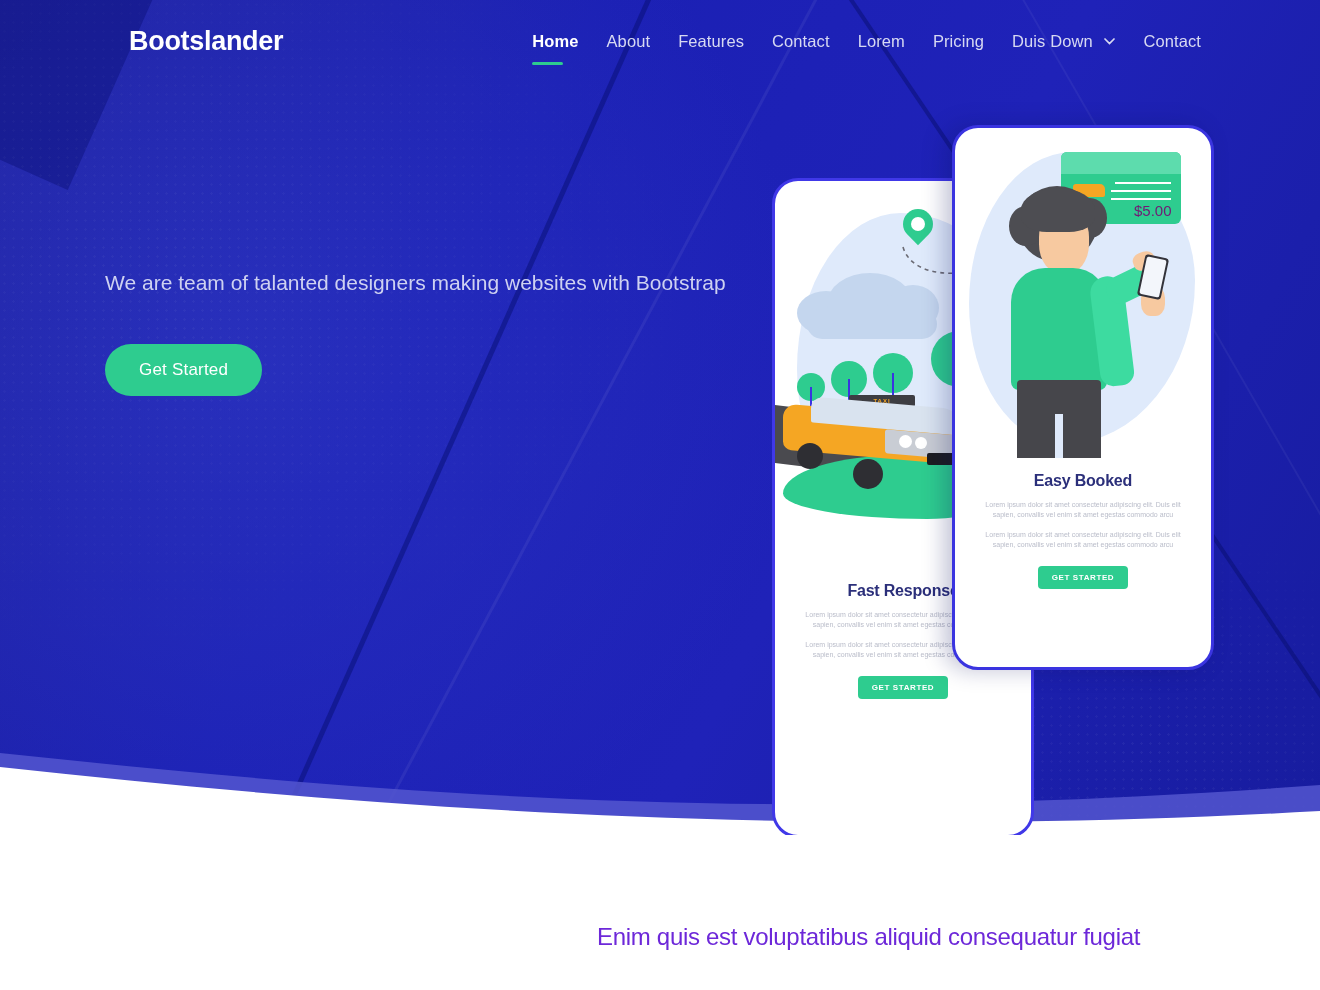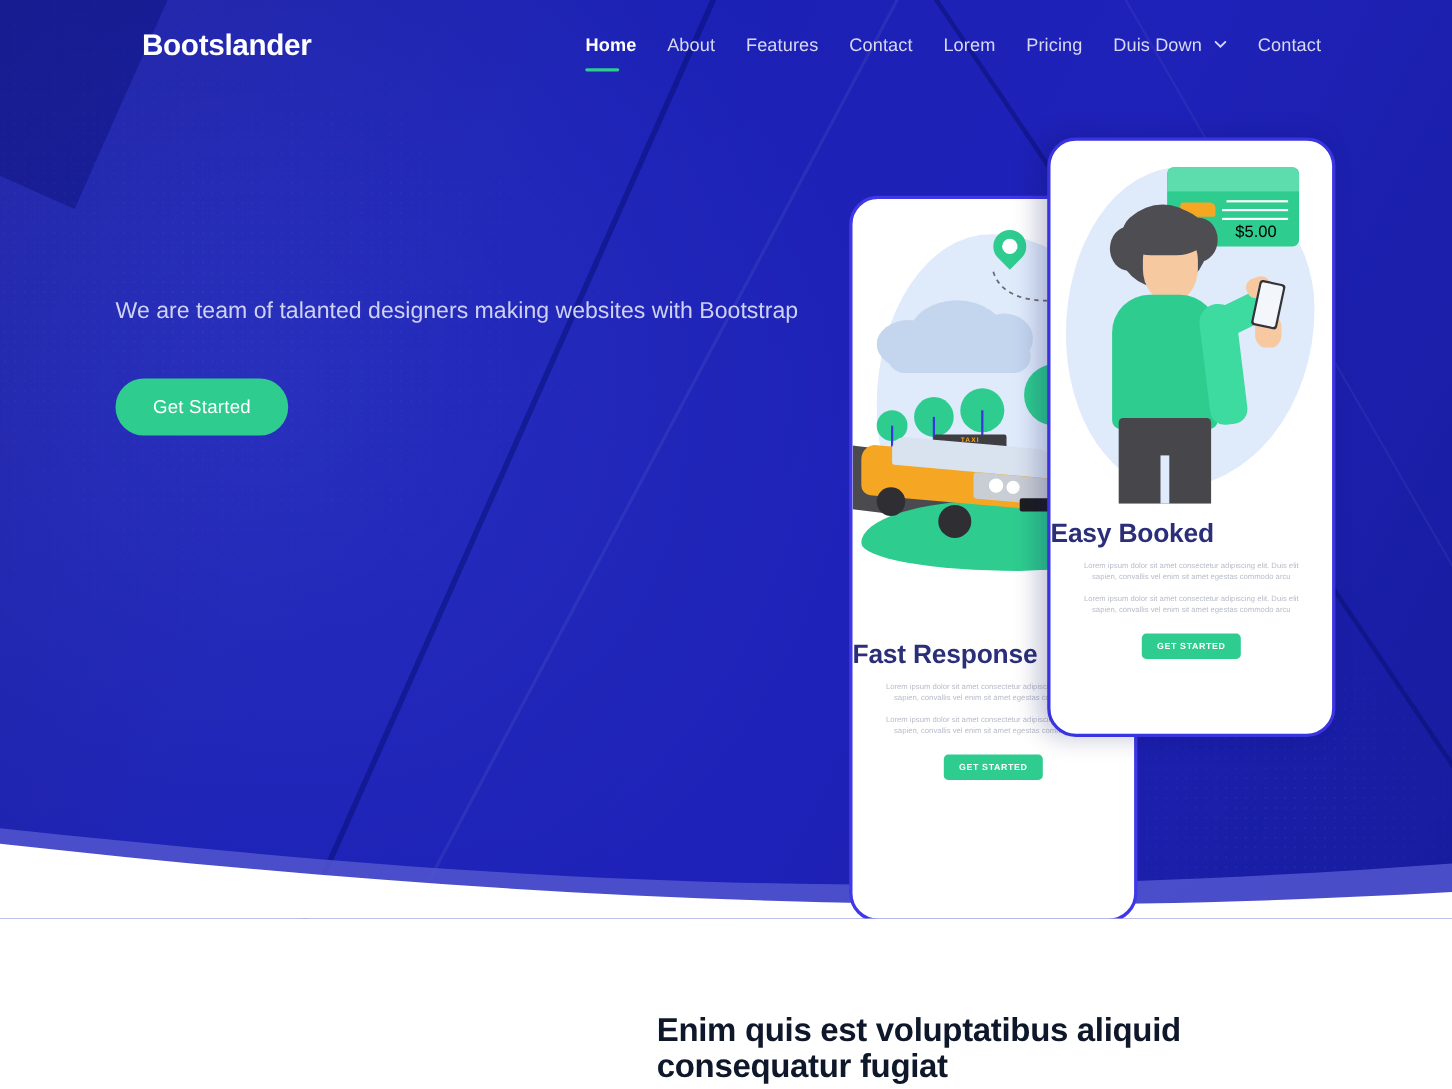--- a/index.html
+++ b/index.html
@@ -104,21 +104,21 @@
   .phone.left  { left:2px;   top:53px; width:262px; height:660px; z-index:1; border-color:#4038e8; }
   .phone.right { left:182px; top:0px;  width:262px; height:545px; z-index:2;
                  box-shadow:-8px 0 22px rgba(10,14,90,.25); }
 
   .ph-art { position:relative; width:100%; height:375px; overflow:hidden; }
   .ph-art.short { height:330px; }
   .blob {
     position:absolute; background:#dfeafb; border-radius:46% 54% 58% 42% / 52% 44% 56% 48%;
   }
   .ph-title {
-    text-align:left; color:#2b2f7a; font-size:24px; font-weight:bold; letter-spacing:-.2px;
+    text-align:center; color:#2b2f7a; font-size:16px; font-weight:bold; letter-spacing:-.2px;
     white-space:nowrap;
   }
   .ph-para {
     color:#b9bcc9; font-size:7px; line-height:10px; text-align:center;
     padding:0 22px; margin-top:10px;
   }
   .ph-btn {
     display:block; margin:16px auto 0; background:#2ecc8f; color:#fff;
     font-size:8px; font-weight:bold; letter-spacing:.6px;
     padding:7px 14px; border-radius:4px; border:none; cursor:pointer;
@@ -143,28 +143,28 @@
   .face { position:absolute; background:#f7c9a0; border-radius:42% 42% 46% 46%; }
   .body-g { position:absolute; background:#2ecc8f; }
   .arm { position:absolute; background:#3ddba0; }
   .legs { position:absolute; background:#46464b; }
   .hand { position:absolute; background:#f7c9a0; border-radius:40%; }
   .smartphone { position:absolute; background:#33333a; border-radius:3px; }
   .smartphone i { position:absolute; inset:2px; background:#f3f6fb; border-radius:2px; display:block; }
   .pricecard { position:absolute; background:#2ecc8f; border-radius:6px; overflow:hidden; }
   .pricecard .top { position:absolute; left:0; top:0; width:100%; height:22px; background:#5ddcad; }
   .pc-line { position:absolute; height:2px; background:#ffffff; }
-  .pc-amount { position:absolute; color:#000000; font-size:15px; font-weight:400; }
+  .pc-amount { position:absolute; color:#701a75; font-size:15px; font-weight:400;margin-left:11px; }
   .pc-taxi { position:absolute; background:#f5a623; border-radius:3px 5px 2px 2px; }
 
   
   .bottom { position:absolute; left:0; top:835px; width:1320px; height:155px; background:#fff; }
   .bottom-title {
     position:absolute; left:597px; top:85px; width:640px;
-    color:#0f172a; font-size:30px; line-height:33px; font-weight:bold; letter-spacing:-.3px;
+    color:#6d28d9; font-size:24px; line-height:33px; font-weight:normal; letter-spacing:-.3px;
   }
 </style>
 </head>
 <body>
 
 <div class="hero">
   <div class="hero-bg-grad"></div>
   <div class="corner-tl"></div>
   <div class="hero-dots"></div>
   <div class="hero-dots2"></div>

